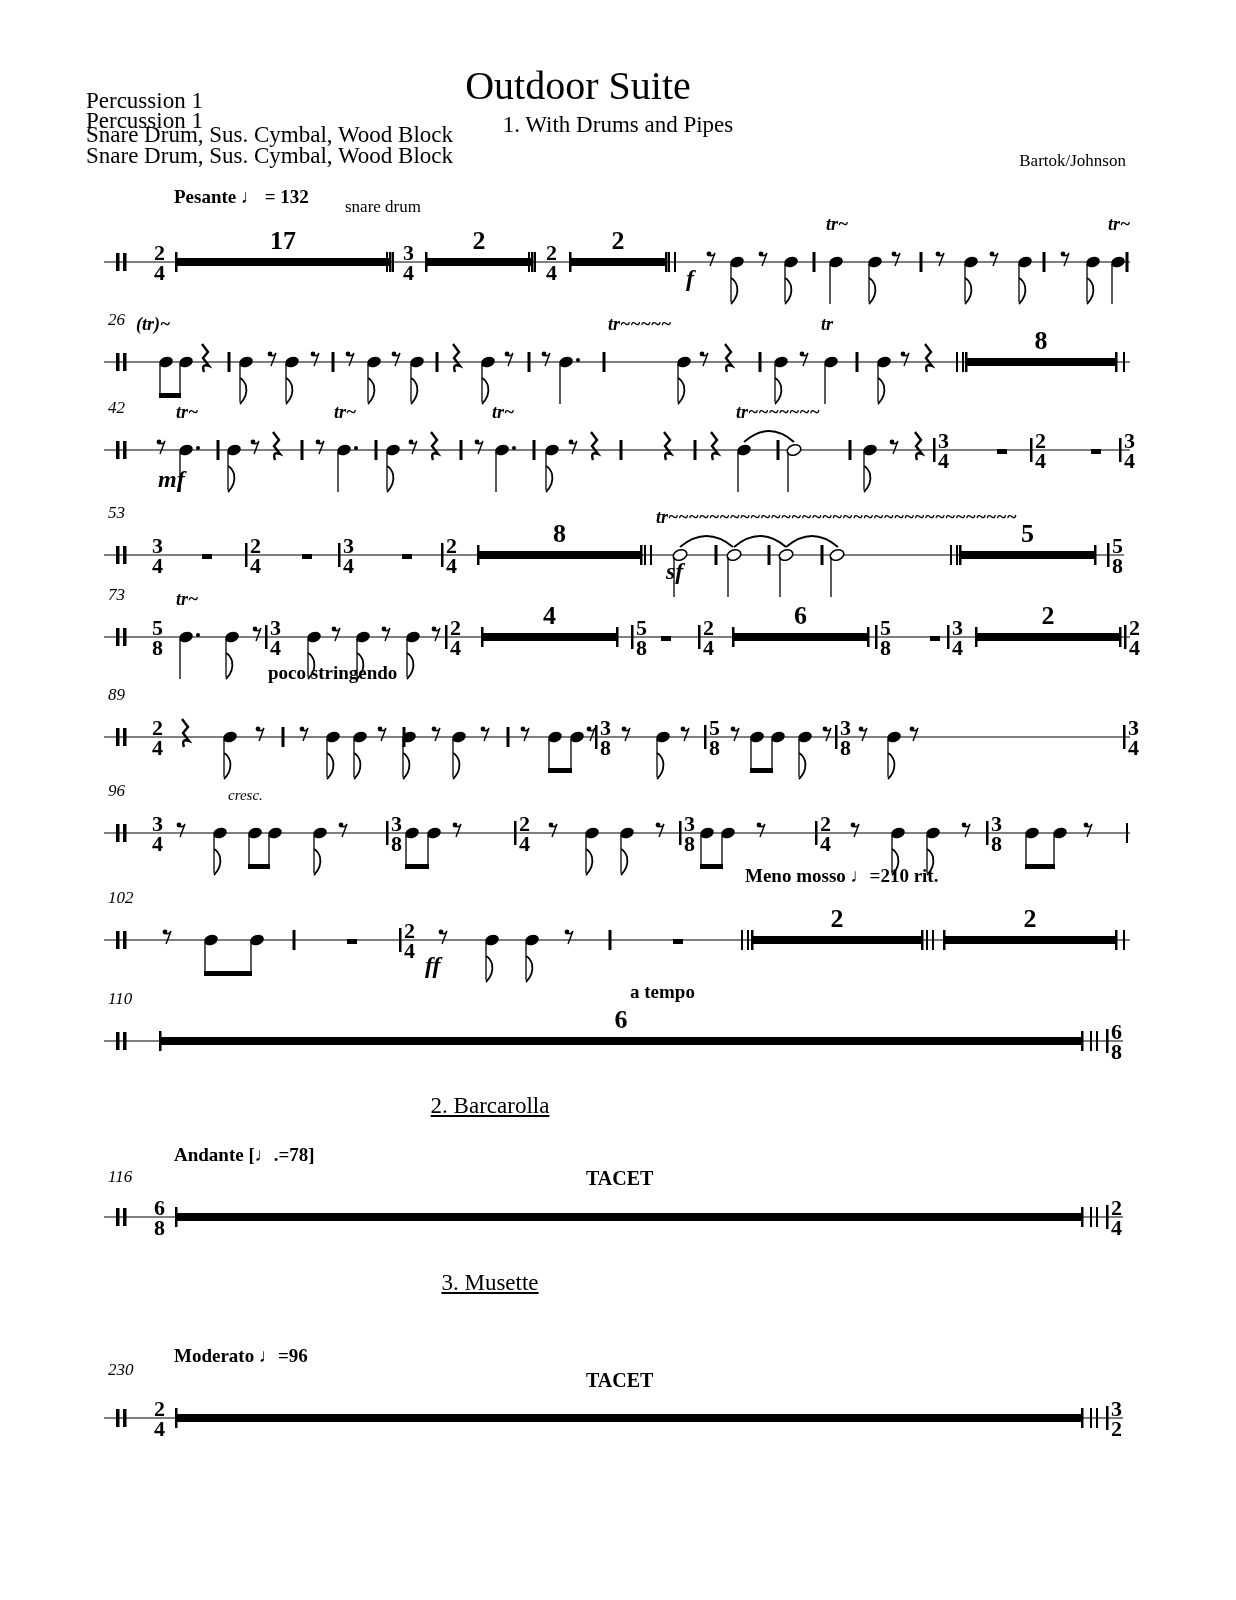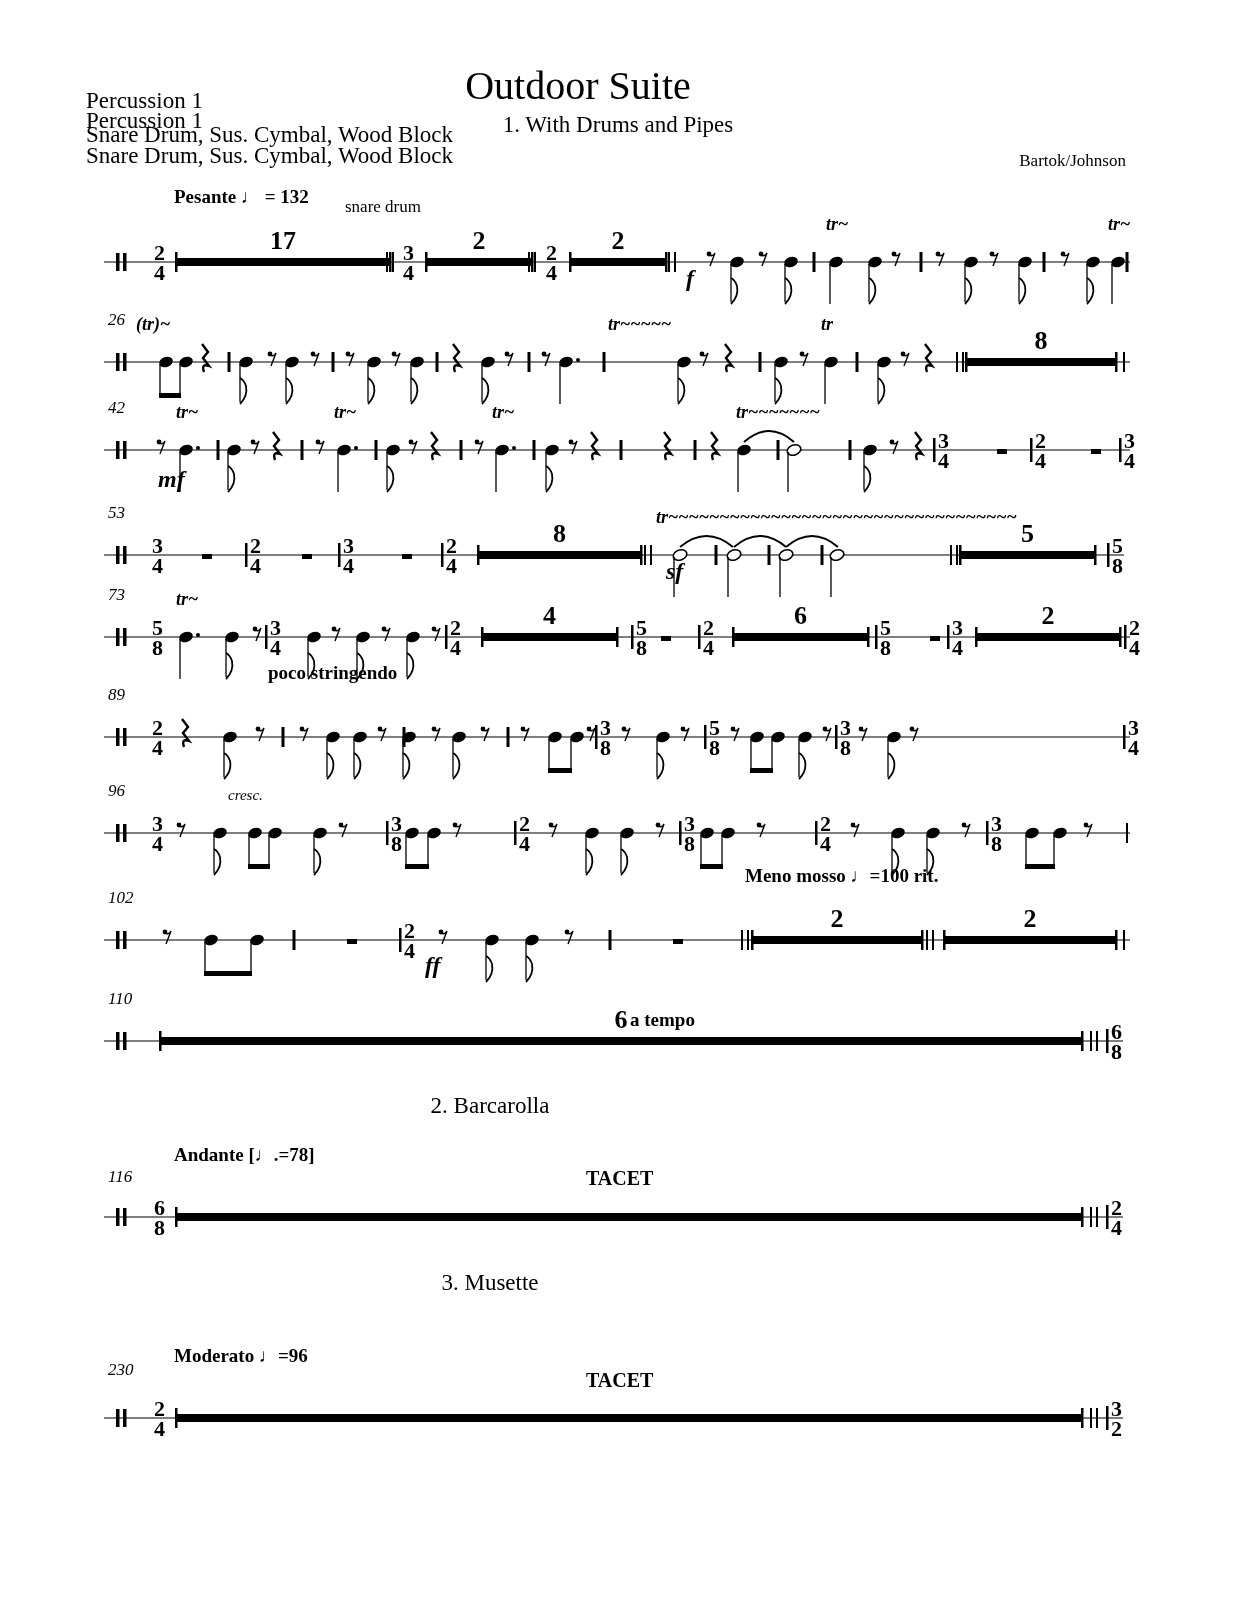--- a/index.html
+++ b/index.html
@@ -3,21 +3,21 @@
 <meta charset="utf-8">
 <style>
   html, body { margin: 0; padding: 0; background: #ffffff; }
   body { width: 1236px; height: 1600px; position: relative; overflow: hidden;
          font-family: "Liberation Serif", "DejaVu Serif", serif; color: #000; }
   .abs { position: absolute; white-space: nowrap; }
   .title { font-size: 40px; top: 62px; left: 0; width: 1156px; text-align: center; }
   .subtitle { font-size: 23px; top: 112px; left: 0; width: 1236px; text-align: center; }
   .instr { font-size: 23px; left: 86px; line-height: 22px; }
   .composer { font-size: 17px; top: 151px; right: 110px; }
-  .movement { font-size: 23px; left: 0; width: 980px; text-align: center; }
+  .movement { font-size: 23px; left: 0; width: 980px; text-align: center; text-decoration: underline; }
   .barnum { font-size: 17px; font-style: italic; left: 108px; }
   .tempo { font-size: 19px; font-weight: bold; margin-left: 8px; }
   .expr { font-size: 17px; }
   .exprb { font-size: 19px; font-weight: bold; }
   .ital { font-style: italic; font-size: 15px; }
   .dyn { font-style: italic; font-weight: bold; font-size: 24px; }
   .tacet { font-size: 20px; font-weight: bold; }
   svg.staff { position: absolute; left: 0; overflow: visible; }
   svg text { font-family: "Liberation Serif", "DejaVu Serif", serif; }
 </style>
@@ -34,22 +34,22 @@
   <div class="abs composer">Bartok/Johnson</div>
 
   <div class="abs movement" style="top:1093px">2. Barcarolla</div>
   <div class="abs movement" style="top:1270px">3. Musette</div>
 
   <div id="annotations">
       <div class="abs tempo" style="left: 166px; top: 186px;">Pesante ♩ = 132</div>
       <div class="abs expr" style="left: 345px; top: 197px;">snare drum</div>
       <div class="abs exprb" style="left: 268px; top: 662px;">poco stringendo</div>
       <div class="abs ital" style="left: 228px; top: 755px; margin-top: 32px;">cresc.</div>
-      <div class="abs exprb" style="left: 745px; top: 865px;">Meno mosso ♩=100   rit.</div>
-      <div class="abs exprb" style="left: 630px; top: 1009px;">a tempo</div>
+      <div class="abs exprb" style="left: 745px; top: 865px;">Meno mosso ♩=210   rit.</div>
+      <div class="abs exprb" style="left: 630px; top: 981px;">a tempo</div>
       <div class="abs tempo" style="left: 166px; top: 1144px;">Andante [♩.=78]</div>
       <div class="abs tacet" style="left: 586px; top: 1167px;">TACET</div>
       <div class="abs tempo" style="left: 166px; top: 1345px;">Moderato ♩=96</div>
       <div class="abs tacet" style="left: 586px; top: 1369px;">TACET</div>
       <div class="abs dyn" style="left: 686px; top: 265px;">f</div>
       <div class="abs dyn" style="left: 158px; top: 466px;">mf</div>
       <div class="abs dyn" style="left: 666px; top: 558px;">sf</div>
       <div class="abs dyn" style="left: 425px; top: 952px;">ff</div>
     </div>
   <div id="systems">

